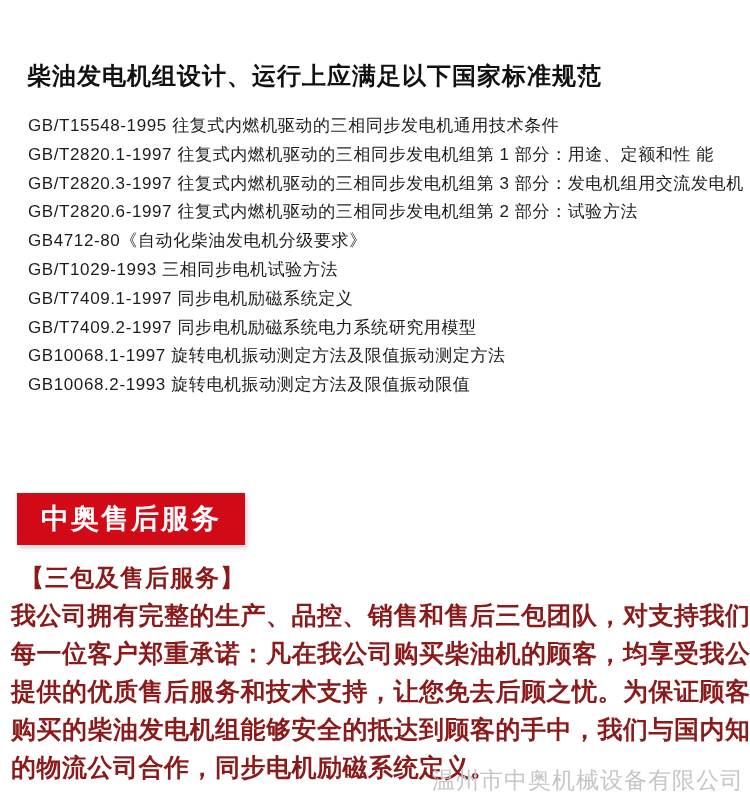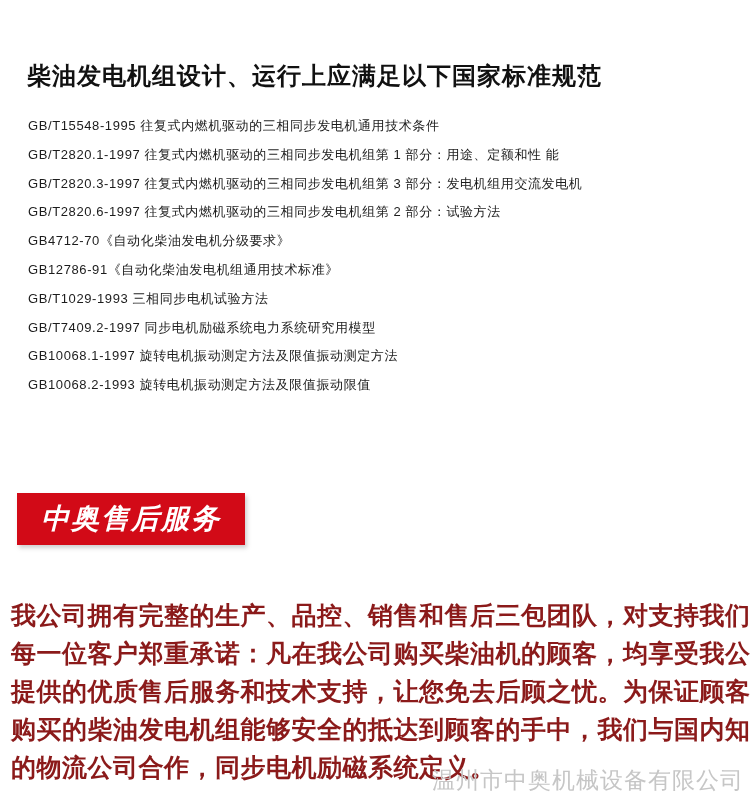--- a/index.html
+++ b/index.html
@@ -33,41 +33,40 @@
     color: var(--title-color, #111111);
     white-space: nowrap;
   }
   .standards-list {
     position: absolute;
     left: 28px;
     top: 112px;
     width: 715px;
   }
   .standard-item {
-    font-size: 13px;
+    font-size: 17px;
     line-height: 28.8px;
     letter-spacing: 0.6px;
     color: var(--list-color, #1c1c1c);
     white-space: nowrap;
     font-weight: 500;
   }
 
   
   .service-banner {
     position: absolute;
     left: 17px;
     top: 493px;
     width: 228px;
     height: 52px;
     background: var(--banner-bg, #d20a17);
     display: flex;
     align-items: center;
     justify-content: center;
     box-shadow: 2px 3px 4px rgba(120,120,120,0.35);
-    font-style: italic;
   }
   .service-banner .banner-label {
     color: var(--banner-text, #ffffff);
     font-size: 28px;
     font-weight: bold;
     letter-spacing: 2px;
     white-space: nowrap;
   }
 
   
@@ -128,39 +127,40 @@
 
       <div class="standard-item">GB/T15548-1995 往复式内燃机驱动的三相同步发电机通用技术条件</div>
 
       <div class="standard-item">GB/T2820.1-1997 往复式内燃机驱动的三相同步发电机组第 1 部分：用途、定额和性 能</div>
 
       <div class="standard-item">GB/T2820.3-1997 往复式内燃机驱动的三相同步发电机组第 3 部分：发电机组用交流发电机</div>
 
 
       <div class="standard-item">GB/T2820.6-1997 往复式内燃机驱动的三相同步发电机组第 2 部分：试验方法</div>
 
-      <div class="standard-item">GB4712-70《自动化柴油发电机分级要求》</div>
+      <div class="standard-item">GB4712-80《自动化柴油发电机分级要求》</div>
 
-      <div class="standard-item">GB12786-91《自动化柴油发电机组通用技术标准》</div>
 
       <div class="standard-item">GB/T1029-1993 三相同步电机试验方法</div>
 
 
+      <div class="standard-item">GB/T7409.1-1997 同步电机励磁系统定义</div>
 
       <div class="standard-item">GB/T7409.2-1997 同步电机励磁系统电力系统研究用模型</div>
 
       <div class="standard-item">GB10068.1-1997 旋转电机振动测定方法及限值振动测定方法</div>
 
       <div class="standard-item">GB10068.2-1993 旋转电机振动测定方法及限值振动限值</div>
     </div>
 
   <div class="service-banner">
     <span class="banner-label">中奥售后服务</span>
   </div>
 
+  <div class="service-heading">【三包及售后服务】</div>
 
   <div class="service-paragraph">
 
       <div class="service-line">我公司拥有完整的生产、品控、销售和售后三包团队，对支持我们的</div>
 
       <div class="service-line">每一位客户郑重承诺：凡在我公司购买柴油机的顾客，均享受我公司</div>
 
       <div class="service-line">提供的优质售后服务和技术支持，让您免去后顾之忧。为保证顾客所</div>
 
       <div class="service-line">购买的柴油发电机组能够安全的抵达到顾客的手中，我们与国内知名</div>

